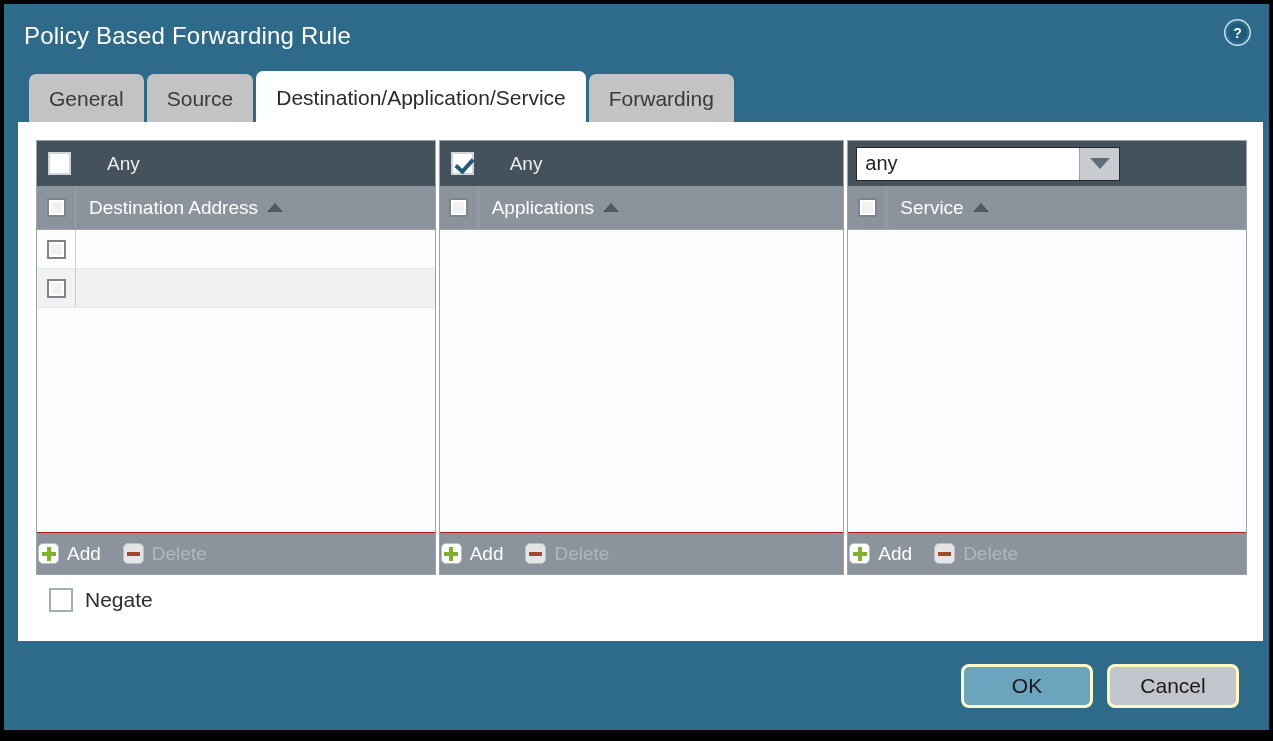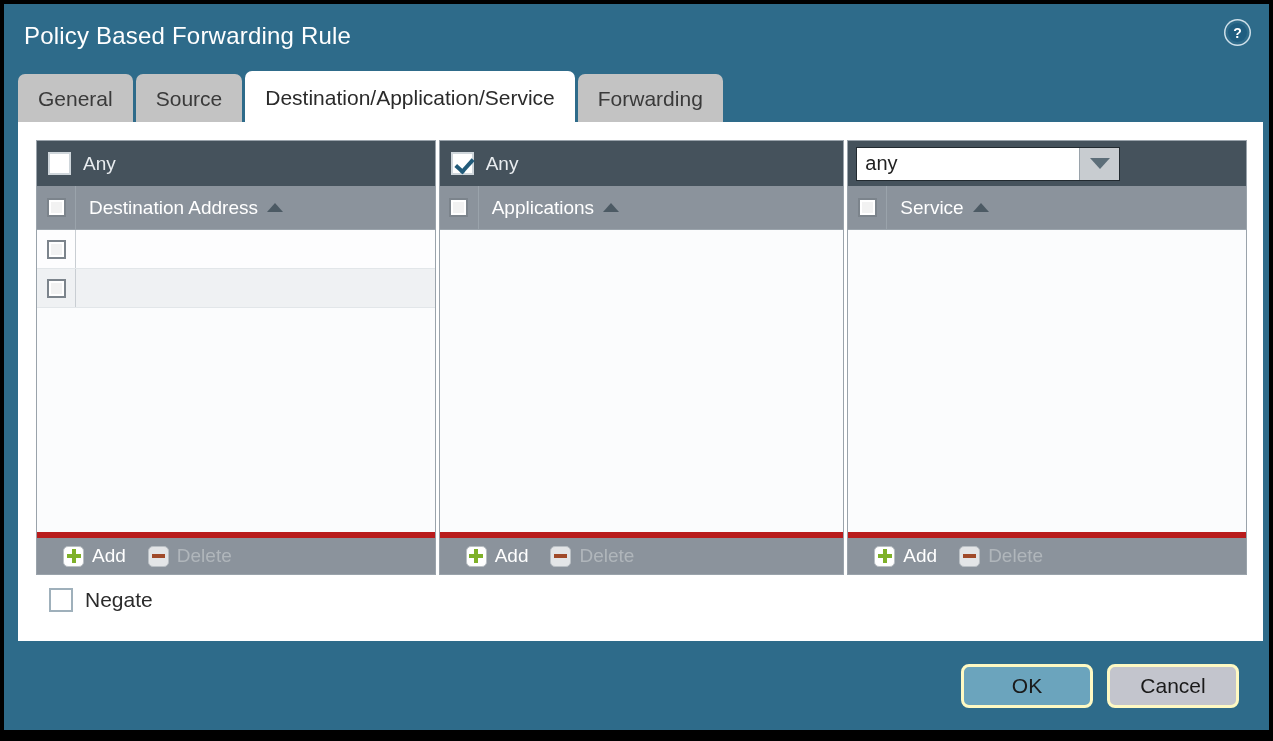--- a/index.html
+++ b/index.html
@@ -25,21 +25,21 @@
     font-size: 24px; color: #ffffff; letter-spacing: .2px;
     white-space: nowrap;
   }
   .help-icon {
     position: absolute; right: 17px; top: 14px;
     width: 29px; height: 29px;
   }
 
   
   .tabstrip {
-    position: absolute; left: 14px; top: 68px; height: 52px;
+    position: absolute; left: 25px; top: 68px; height: 52px;
     display: flex; align-items: flex-end;
   }
   .tab {
     height: 50px; margin-right: 3px;
     background: #c3c3c3; color: #3a3a3a;
     border-radius: 7px 7px 0 0;
     display: flex; align-items: center; justify-content: center;
     padding: 0 20px;
     font-size: 21px;
     cursor: pointer;
@@ -69,21 +69,21 @@
     display: flex; flex-direction: column;
   }
   .col-dest  { width: 400px; }
   .col-app   { width: 406px; margin-left: 3px; }
   .col-svc   { width: 400px; margin-left: 3px; border-color: #9aa3ab; }
 
   
   .anybar {
     height: 45px; background: #45525c;
     display: flex; align-items: center;
-    padding-left: 11px; flex: 0 0 auto;
+    padding-left: 11px; flex: 0 0 auto; gap: 24px;
   }
   .anybar-svc { padding-left: 8px; }
   .any-label {
     color: #e9edf0; font-size: 19px; margin-left: 12px;
   }
   .cb {
     width: 23px; height: 23px;
     background: #ffffff;
     border: 2px solid #cfd6db;
     position: relative; cursor: pointer; flex: 0 0 auto;
@@ -172,22 +172,22 @@
     margin-left: 7px; font-size: 19px;
     border-radius: 1px;
     white-space: nowrap;
   }
   .net-icon { width: 24px; height: 20px; margin-right: 9px; flex: 0 0 auto; }
 
   
   .colfoot {
     height: 42px; background: #8b939c;
     display: flex; align-items: center;
-    padding-left: 26px; flex: 0 0 auto;
-    border-top: 6px solid #b91c1c;
+    padding-left: 1px; flex: 0 0 auto;
+    border-top: 1px solid #b91c1c;
   }
   .fbtn {
     display: inline-flex; align-items: center;
     font-size: 19px; margin-right: 22px; cursor: pointer;
     user-select: none;
   }
   .fbtn .lbl { margin-left: 8px; color: #ffffff; }
   .fbtn.disabled { cursor: default; }
   .fbtn.disabled .lbl { color: #b0b6bb; }
   .icon-sq {

